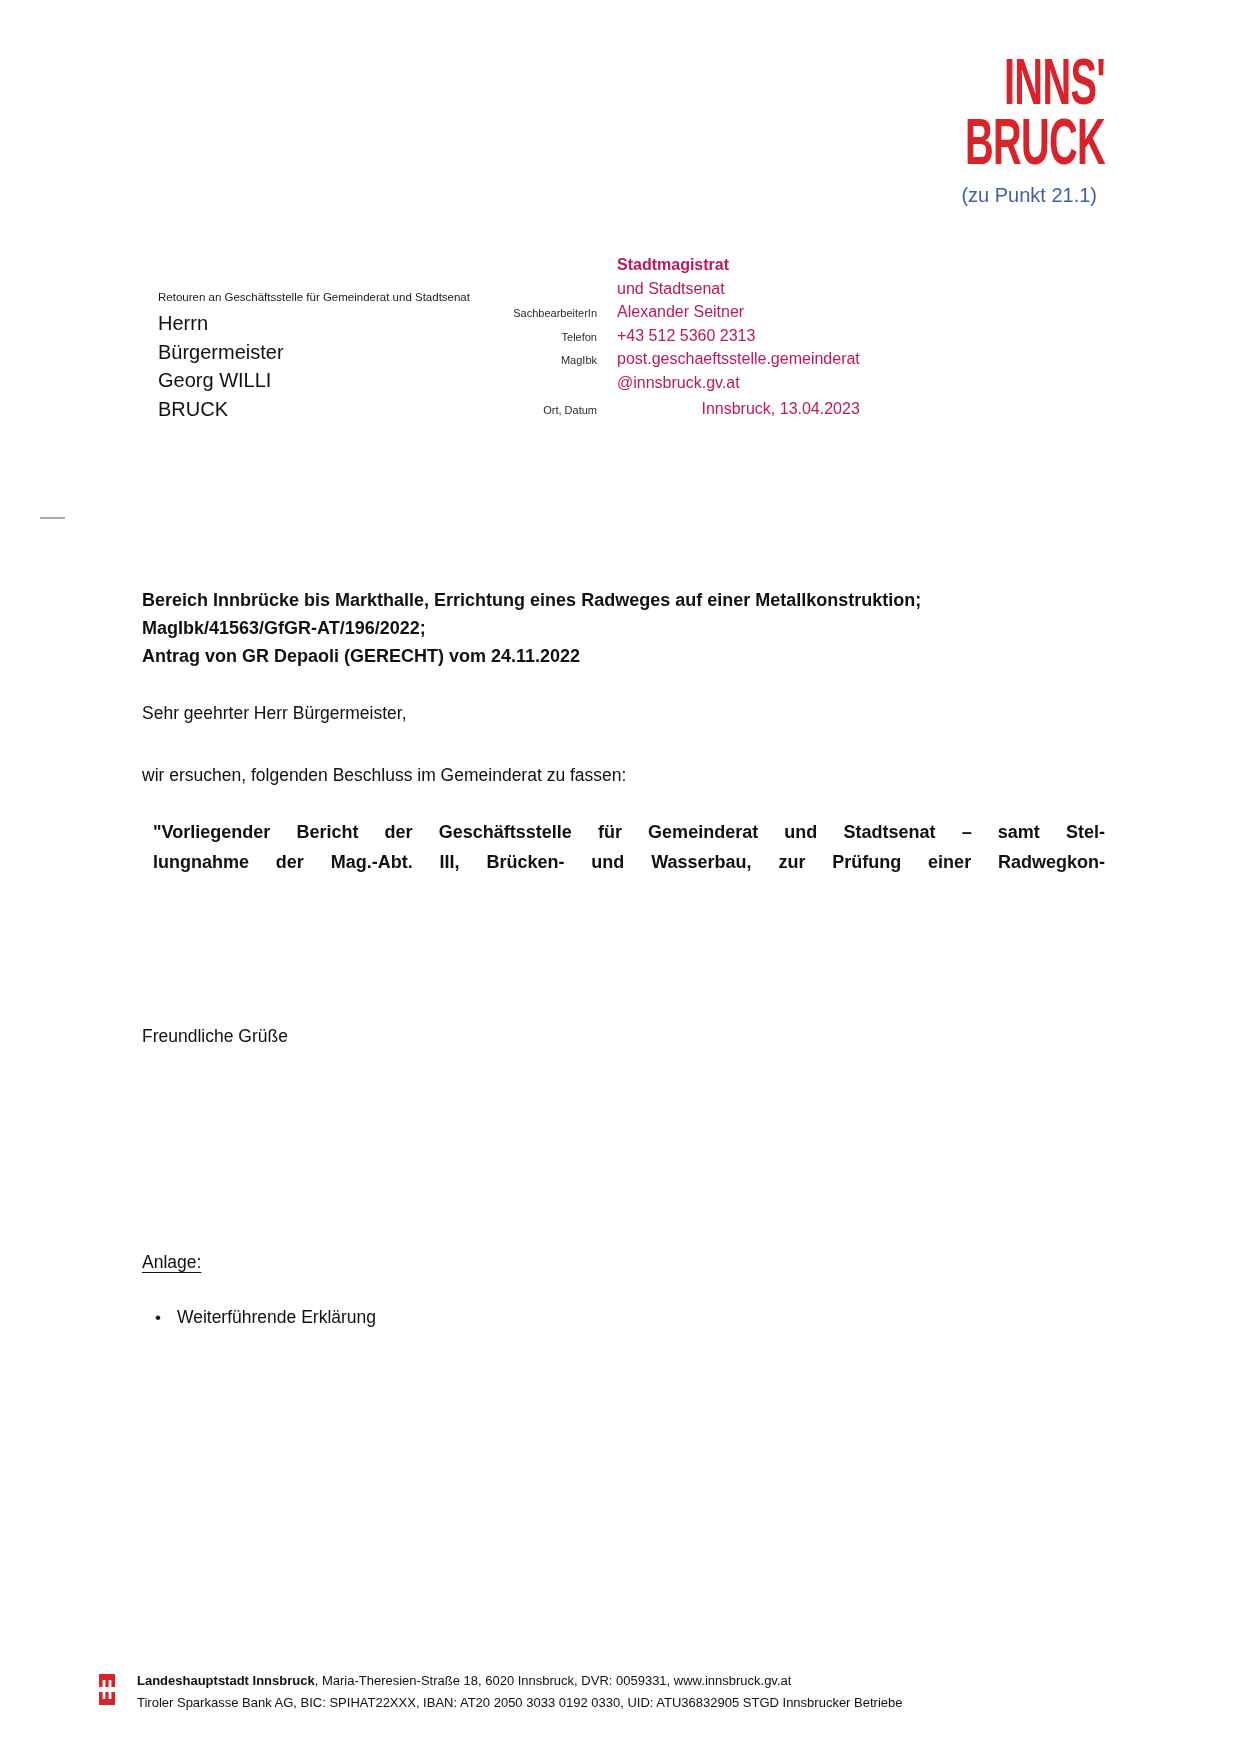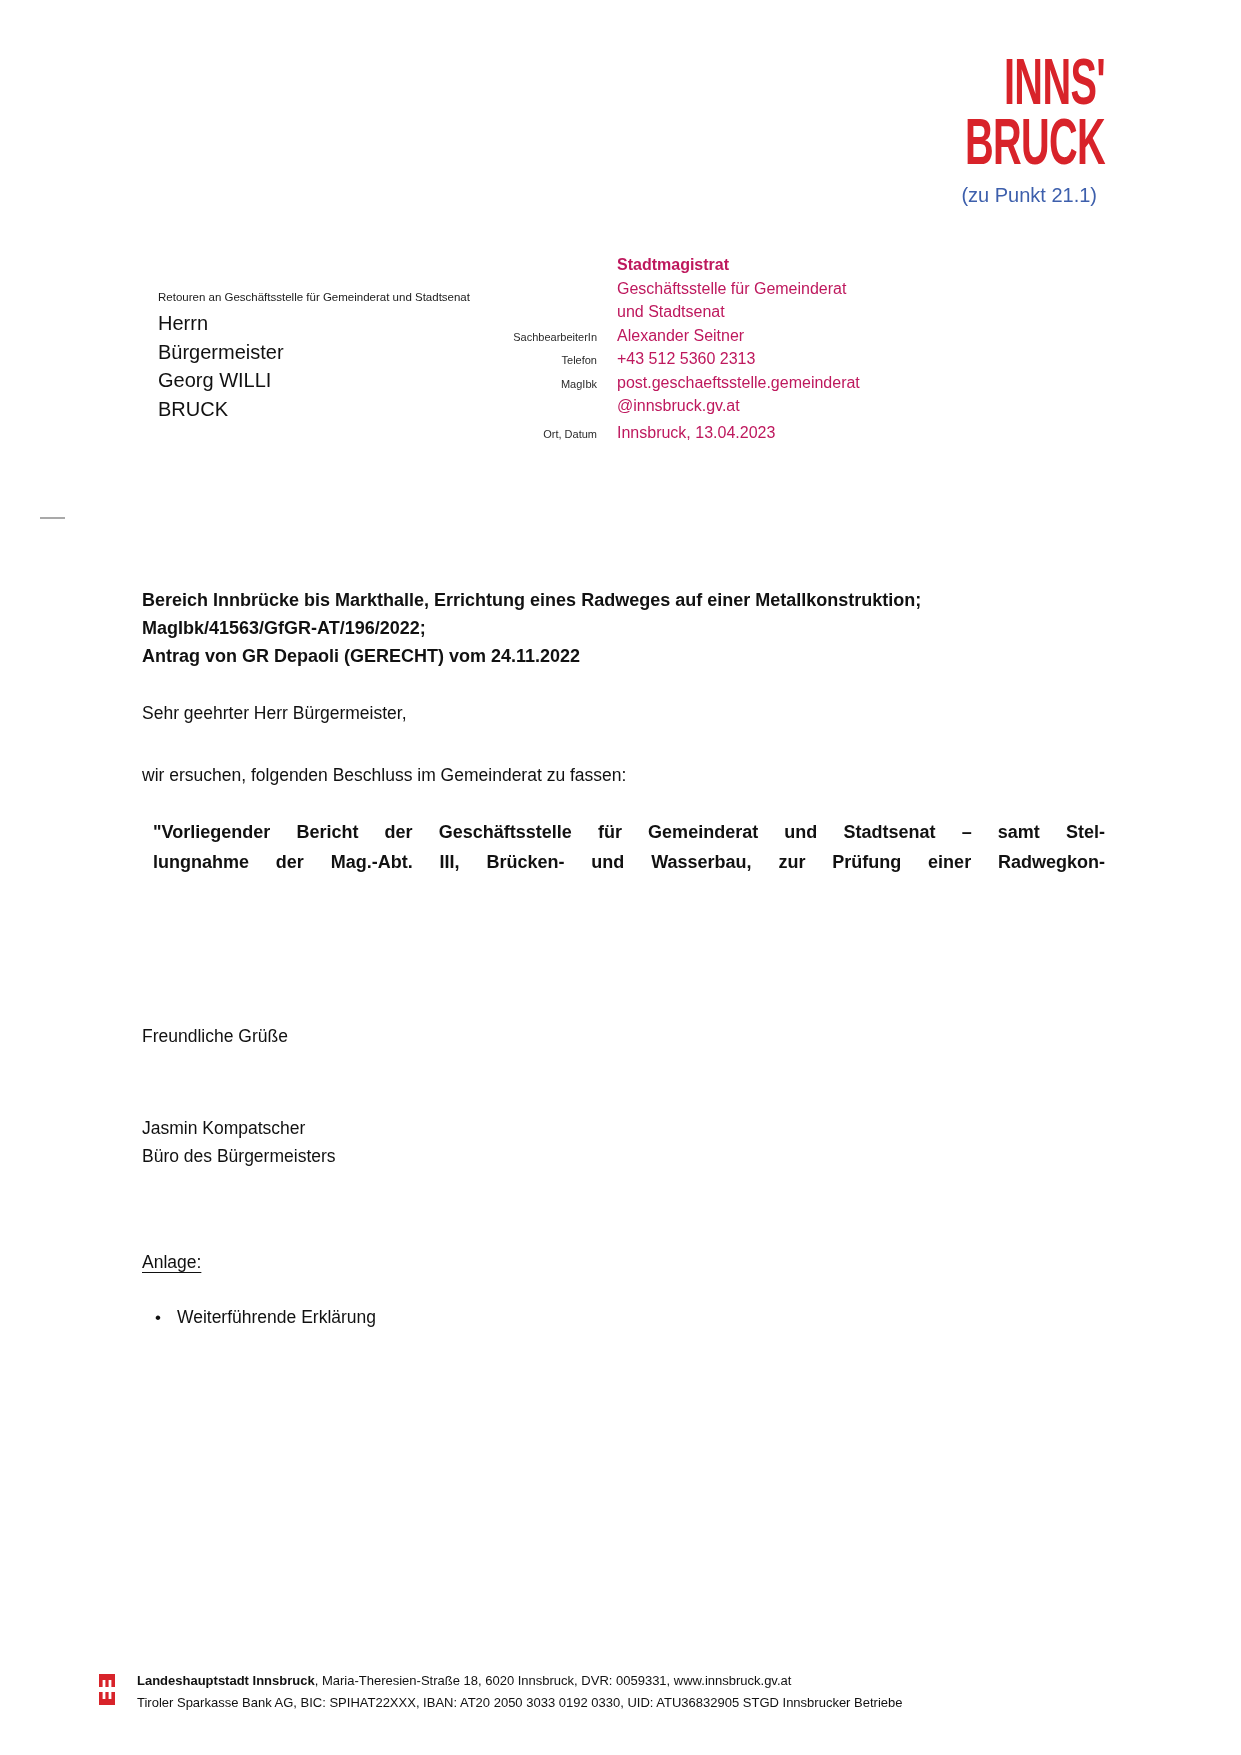--- a/index.html
+++ b/index.html
@@ -58,21 +58,21 @@
     line-height: 28.5px;
     white-space: nowrap;
   }
 
   
   .sender {
     position: absolute;
     left: 480px; top: 256px;
   }
   .s-row { display: flex; align-items: baseline; min-height: 23.5px; }
-  .s-row.date-row { margin-top: 3px; }
+  .s-row.date-row { margin-top: 3px; justify-content: space-between; }
   .s-label {
     flex: none;
     width: 117px;
     text-align: right;
     font-size: 11px;
     color: #2b2b2b;
     white-space: nowrap;
   }
   .s-value {
     margin-left: 20px;
@@ -171,24 +171,20 @@
     <div>BRUCK</div>
   </div>
 
   <div class="sender">
     <div class="s-row">
       <div class="s-label"></div>
       <div class="s-value bold">Stadtmagistrat</div>
     </div>
     <div class="s-row">
       <div class="s-label"></div>
-      <div class="s-value">Geschäftsstelle für Gemeinderat</div>
-    </div>
-    <div class="s-row">
-      <div class="s-label"></div>
       <div class="s-value">und Stadtsenat</div>
     </div>
     <div class="s-row">
       <div class="s-label">SachbearbeiterIn</div>
       <div class="s-value">Alexander Seitner</div>
     </div>
     <div class="s-row">
       <div class="s-label">Telefon</div>
       <div class="s-value">+43 512 5360 2313</div>
     </div>
@@ -216,24 +212,20 @@
 
   <div class="intro">wir ersuchen, folgenden Beschluss im Gemeinderat zu fassen:</div>
 
   <div class="quote">
     <div class="quote-line">"Vorliegender Bericht der Geschäftsstelle für Gemeinderat und Stadtsenat – samt Stel-</div>
     <div class="quote-line">lungnahme der Mag.-Abt. III, Brücken- und Wasserbau, zur Prüfung einer Radwegkon-</div>
   </div>
 
   <div class="closing">Freundliche Grüße</div>
 
-  <div class="signature">
-    <div>Jasmin Kompatscher</div>
-    <div>Büro des Bürgermeisters</div>
-  </div>
 
   <div class="attachments-heading">Anlage:</div>
 
   <div class="attachment-item">
     <span class="bullet-dot">•</span>
     <span>Weiterführende Erklärung</span>
   </div>
 
   <div class="footer-icon">
     <svg width="16" height="31" viewBox="0 0 16 31" xmlns="http://www.w3.org/2000/svg">

